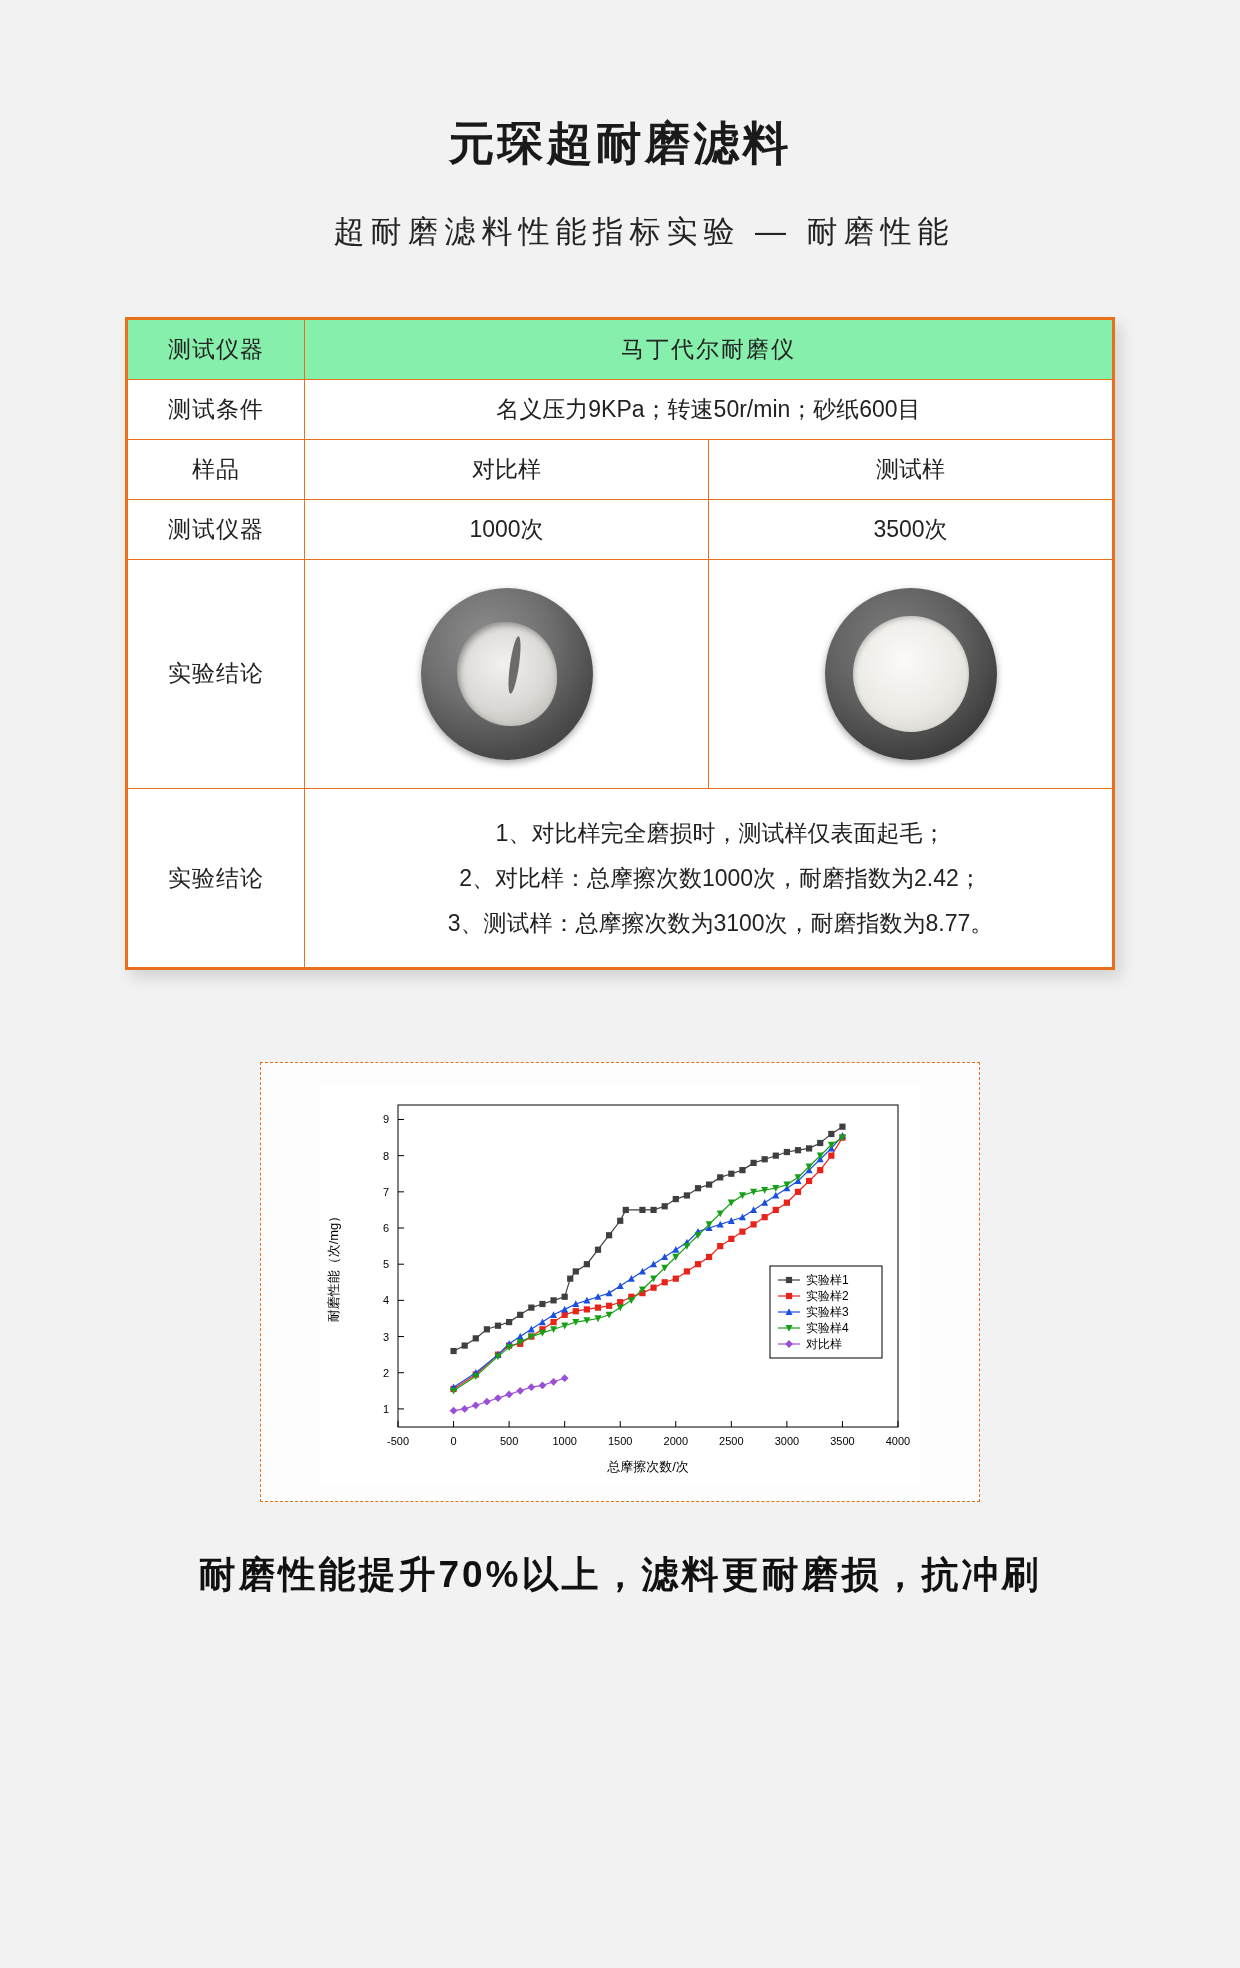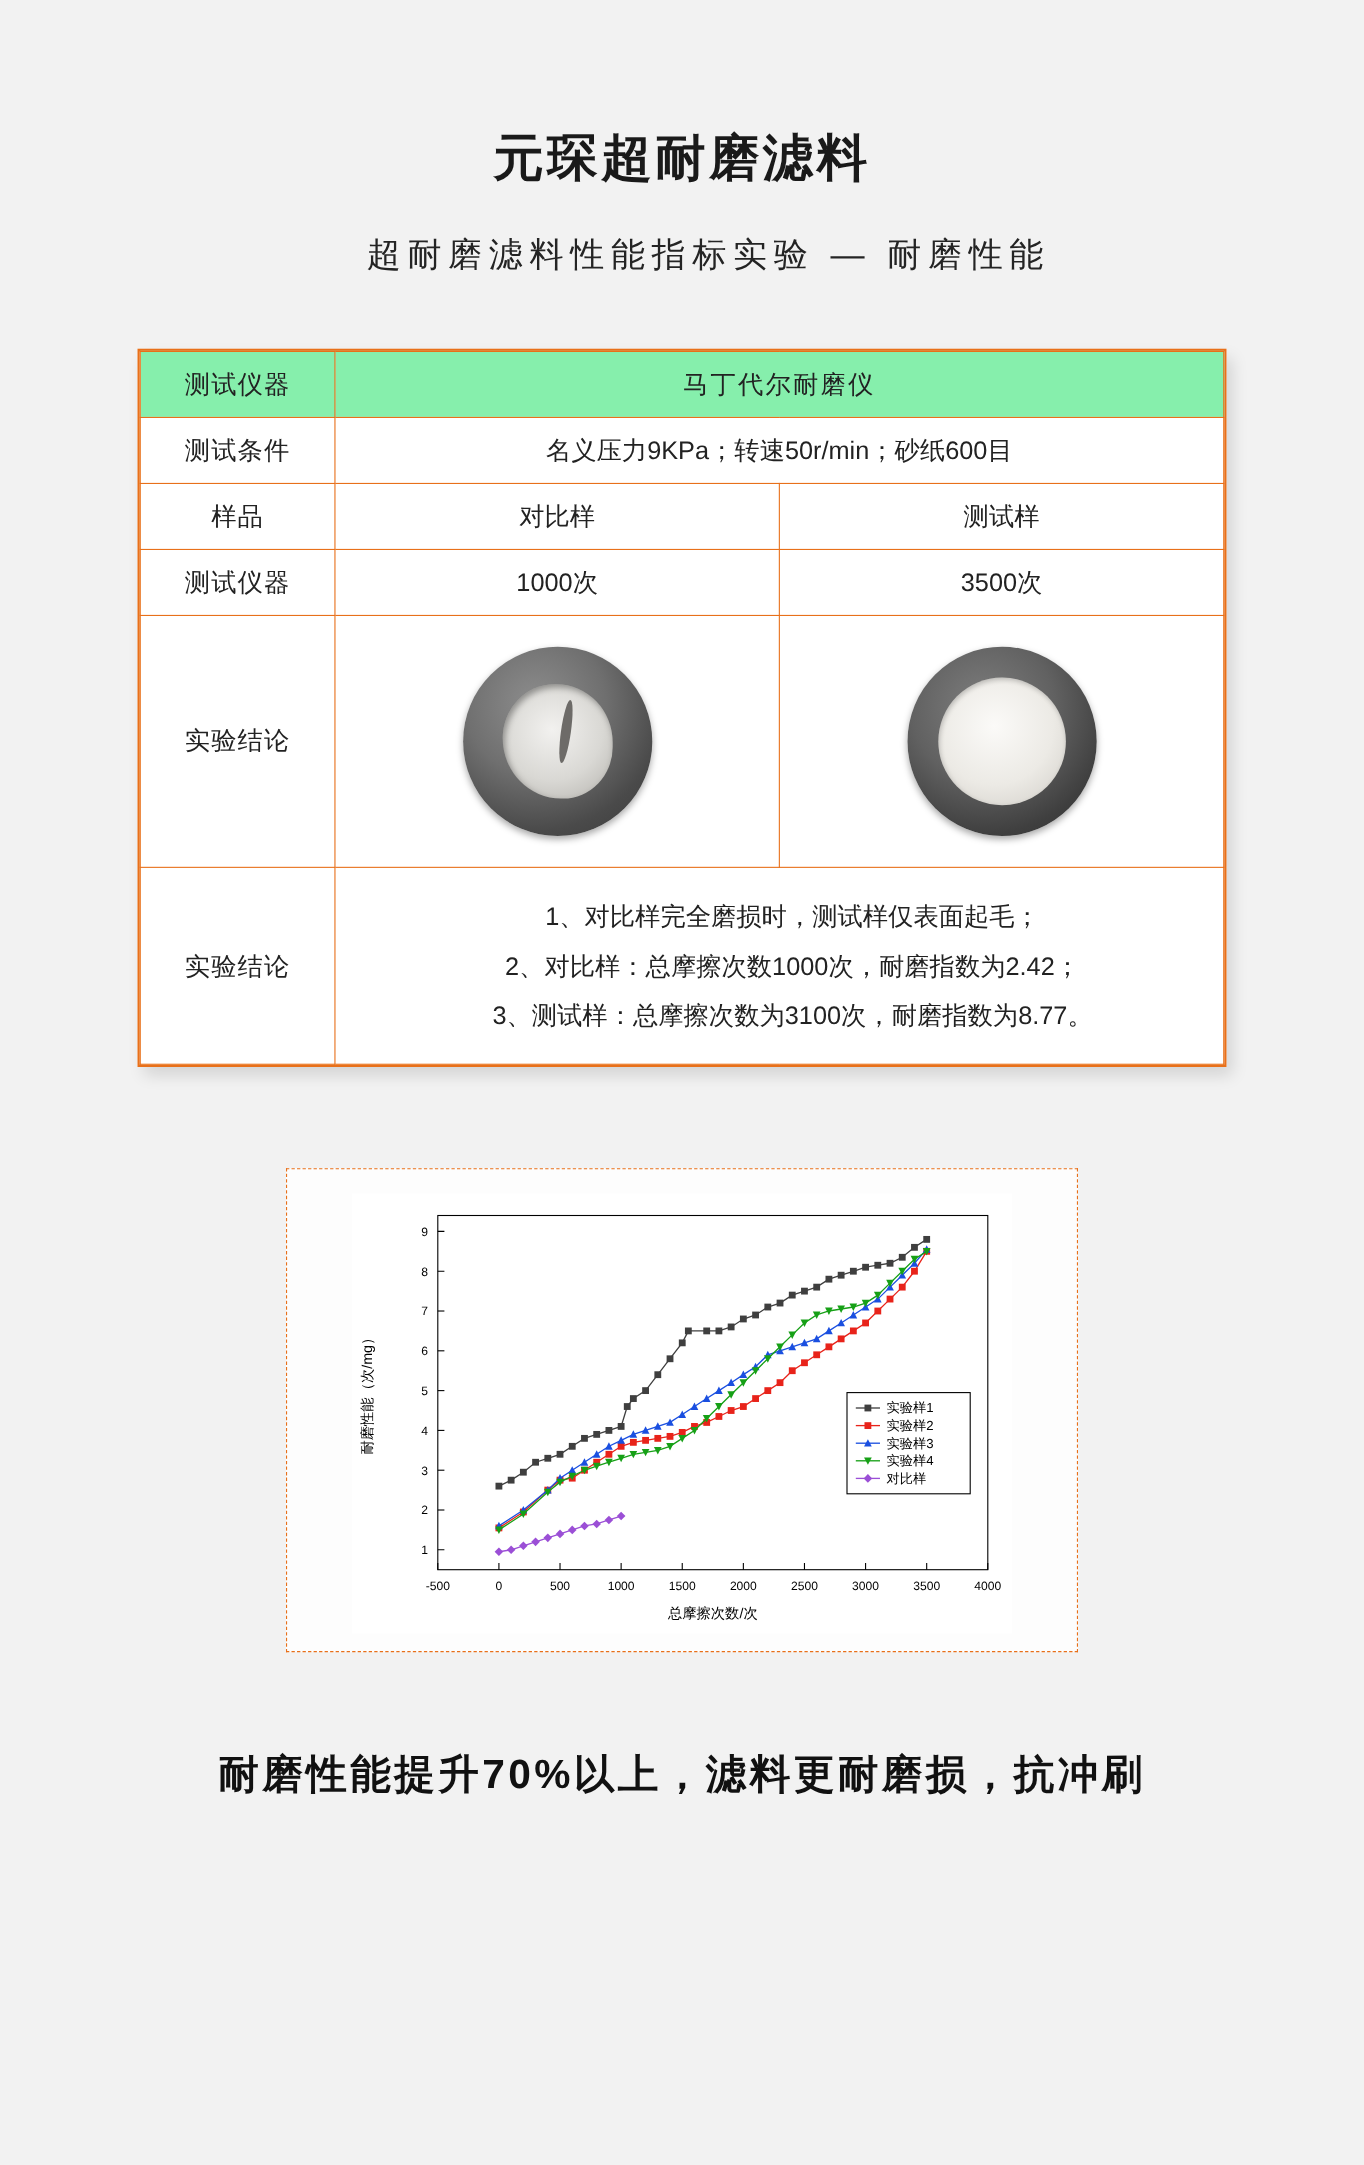--- a/index.html
+++ b/index.html
@@ -151,21 +151,21 @@
   }
   svg.plot { display: block; }
 
   
   .footer {
     text-align: center;
     font-size: 37px;
     font-weight: bold;
     letter-spacing: 3px;
     color: #111;
-    margin-top: 86px;
+    margin-top: 48px;
     padding-bottom: 60px;
   }
 </style>
 </head>
 <body>
 
 <div class="page">
 
   <h1 class="title-main">元琛超耐磨滤料</h1>
   <div class="title-sub">超耐磨滤料性能指标实验 — 耐磨性能</div>

